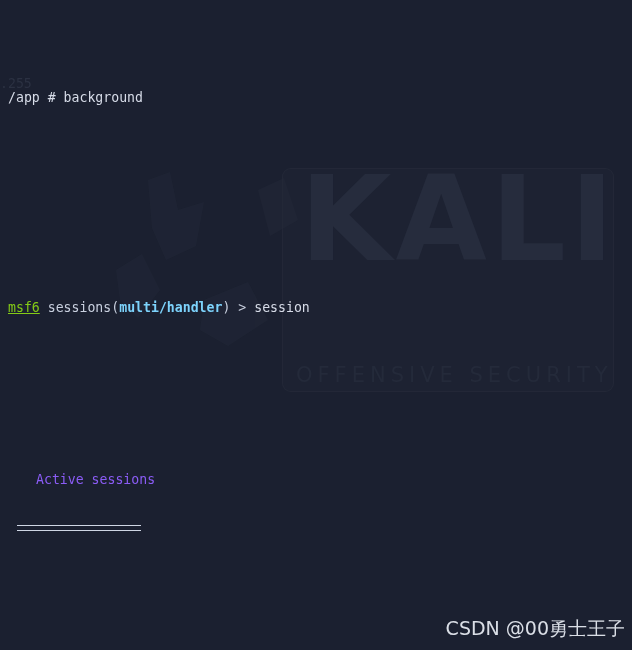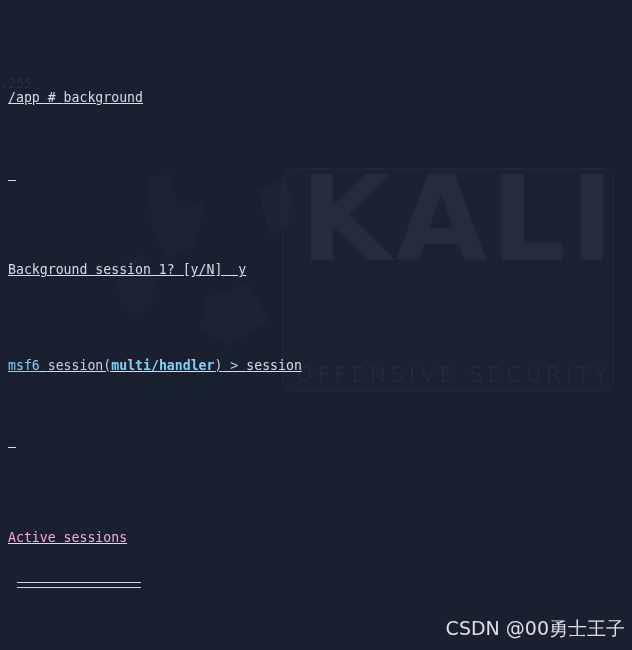--- a/index.html
+++ b/index.html
@@ -61,27 +61,27 @@
     white-space: pre;
   }
 
   
   #screen {
     position: relative;
     z-index: 5;
     padding: 12px 0 0 8px;
     white-space: pre;
   }
-  .line { white-space: pre; min-height: 19.1px; text-decoration: underline; }
+  .line { white-space: pre; min-height: 19.1px; }
 
   
   .c-default { color: #d7dce8; }
-  .c-white   { color: #f9a8d4; }
+  .c-white   { color: #8b5cf6; margin-left: 28px; }
   .c-red     { color: #7dd3fc; font-weight: bold; }
-  .c-msf     { color: #7dd3fc; text-decoration: underline; }
+  .c-msf     { color: #84cc16; text-decoration: underline; }
   .c-dim     { color: #c9d0df; }
   .dbl-underline {
     display: block;
     width: 124px;
     margin-left: 9px;
     margin-top: -3px;
     height: 4px;
     border-top: 1px solid #cfd6e4;
     border-bottom: 1px solid #cfd6e4;
   }
@@ -120,24 +120,23 @@
   <div class="bg-layer ghost-text">.255</div>
 
   <div id="screen">
 
     
     <div class="line"><span class="c-default">/app # </span><span class="c-default">background</span></div>
 
     <div class="line"> </div>
 
     
-    <div class="line"><span class="c-default">Background session 1? [y/N]  y</span></div>
-
-    
-    <div class="line"><span class="c-msf">msf6</span><span class="c-dim"> </span><span class="c-dim">session(</span><span class="c-red">multi/handler</span><span class="c-dim">)</span><span class="c-dim"> &gt; </span><span class="c-default">session</span></div>
+
+    
+    <div class="line"><span class="c-msf">msf6</span><span class="c-dim"> </span><span class="c-dim">sessions(</span><span class="c-red">multi/handler</span><span class="c-dim">)</span><span class="c-dim"> &gt; </span><span class="c-default">session</span></div>
 
     <div class="line"> </div>
 
     
     <div class="line"><span class="c-white">Active sessions</span></div>
     <div class="dbl-underline"></div>
 
     <div class="line"> </div>
 
     

